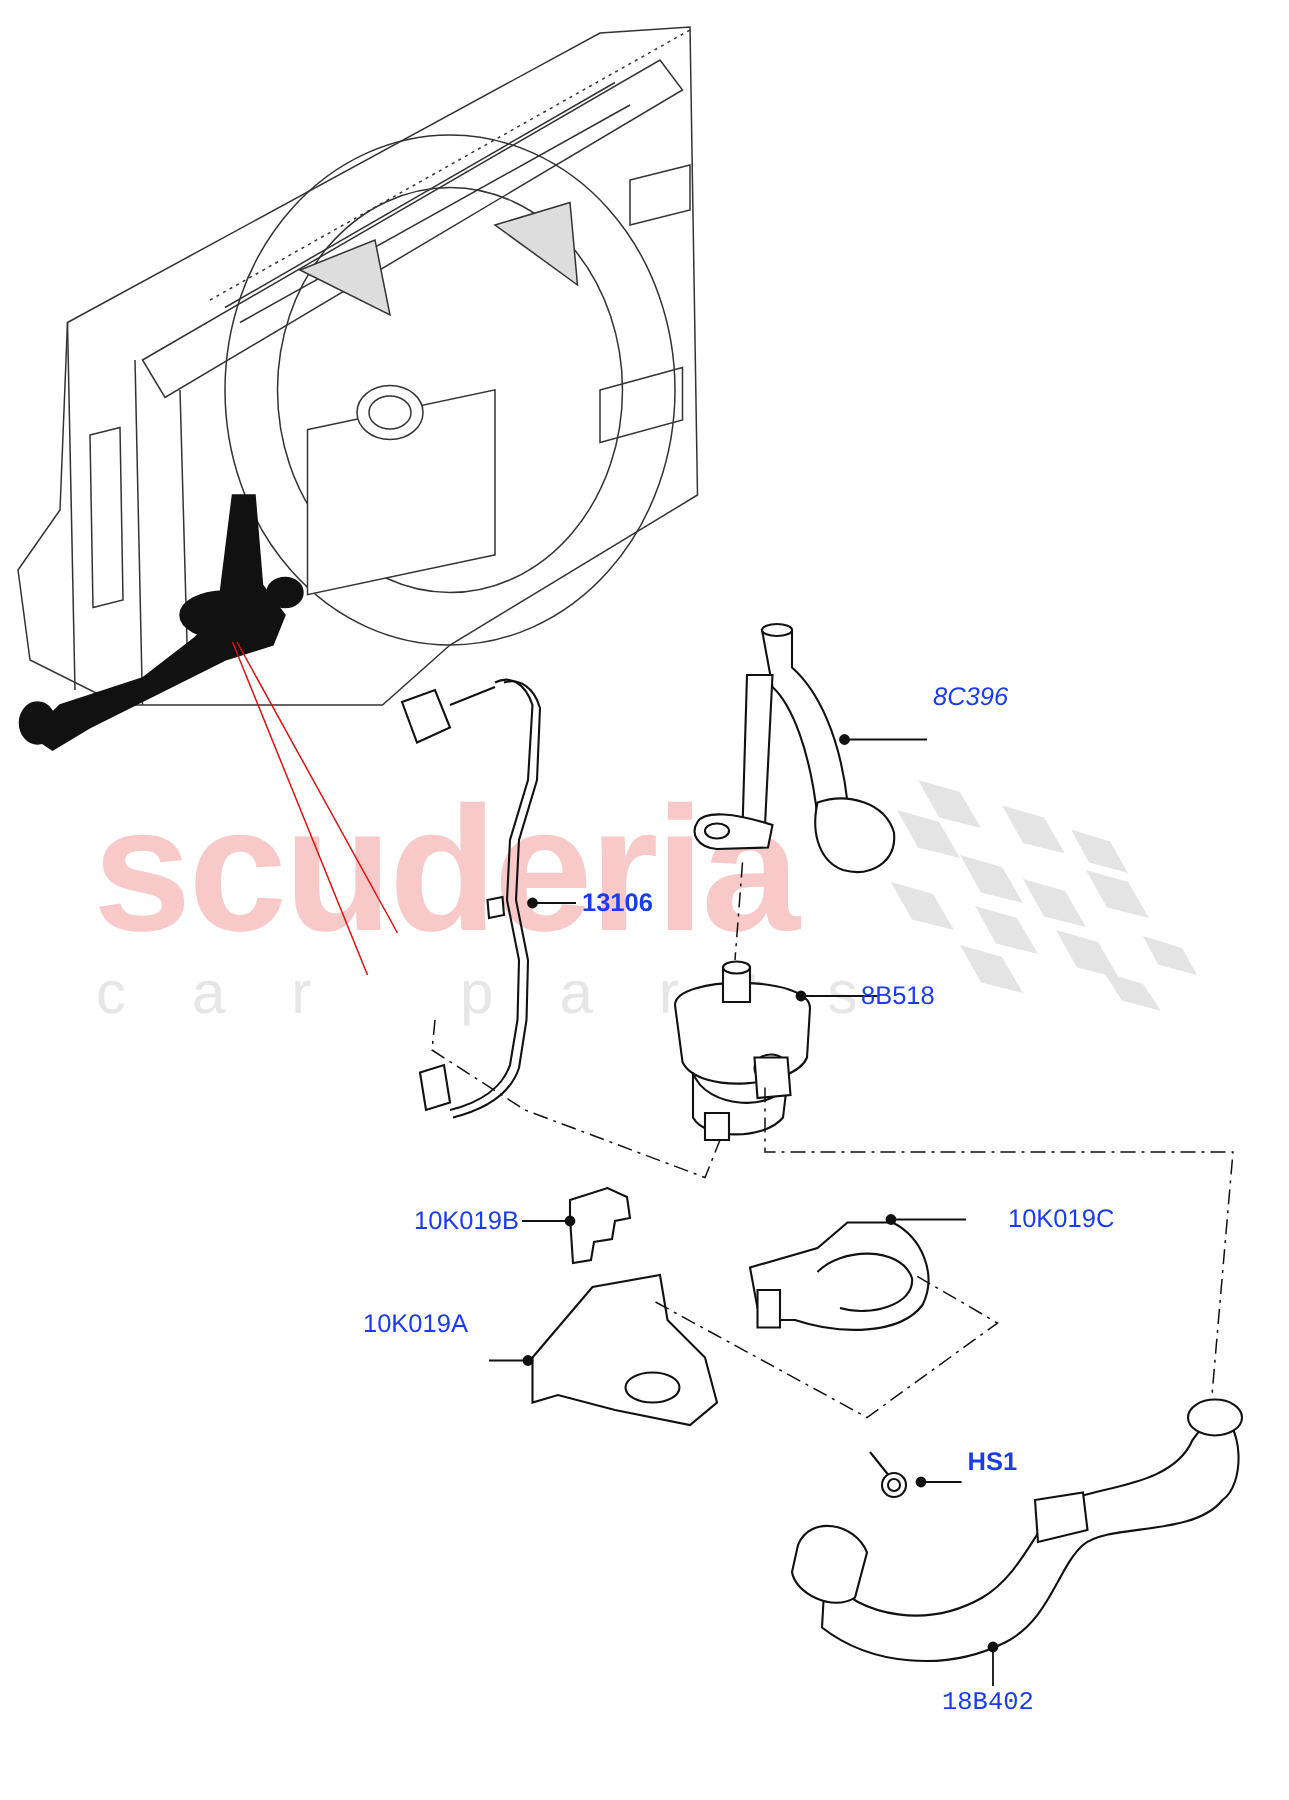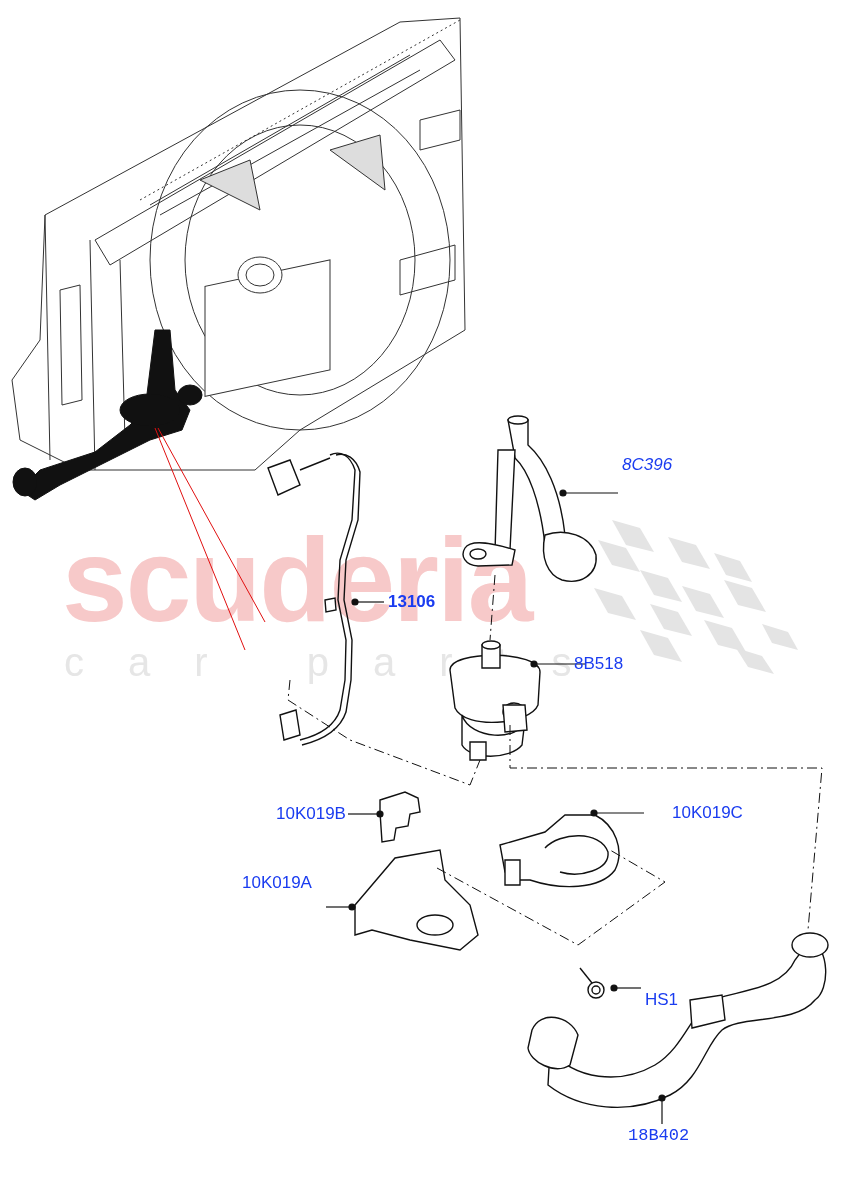--- a/index.html
+++ b/index.html
@@ -152,15 +152,15 @@
         <circle cx="662" cy="1098" r="3"></circle>
     </g>
   </svg>
 
   <div class="label" style="left:622px; top:456px;font-style:italic;">8C396</div>
   <div class="label" style="left:388px; top:593px;font-weight:bold;">13106</div>
   <div class="label" style="left:574px; top:655px;">8B518</div>
   <div class="label" style="left:276px; top:805px;">10K019B</div>
   <div class="label" style="left:672px; top:804px;">10K019C</div>
   <div class="label" style="left:242px; top:874px;">10K019A</div>
-  <div class="label" style="left:645px; top:991px;">HS1</div>
+  <div class="label" style="left:645px; top:966px;font-weight:bold;">HS1</div>
   <div class="label" style="left:628px; top:1127px;font-family:Liberation Mono, monospace;">18B402</div>
 </div>
 
 </body></html>

